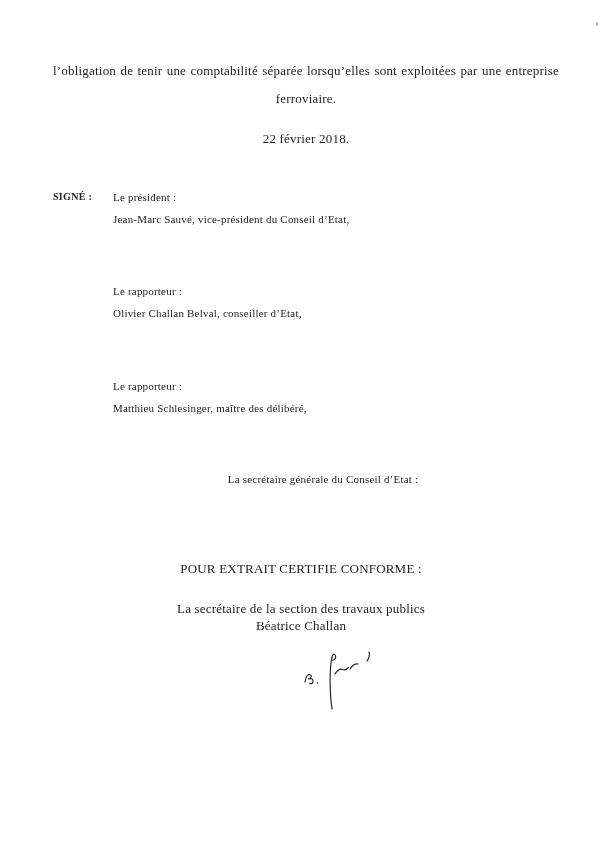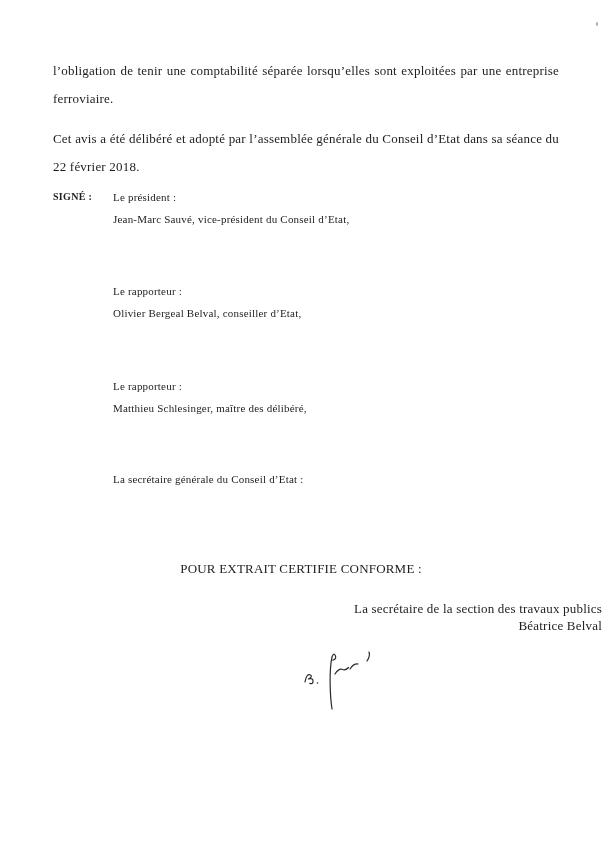--- a/index.html
+++ b/index.html
@@ -26,21 +26,21 @@
     width: 506px;
     font-size: 13px;
     line-height: 28px;
     letter-spacing: 0.2px;
   }
   .jline {
     text-align: justify;
     text-align-last: justify;
     white-space: nowrap;
   }
-  .lline { text-align: left; }
+  .lline { text-align: center; }
 
   
   .signed-label {
     left: 53px;
     font-size: 10px;
     font-weight: bold;
     line-height: 22px;
     letter-spacing: 0.3px;
   }
   .sig-block {
@@ -84,50 +84,49 @@
 <div class="page">
 
   <div class="abs scan-speck"></div>
 
   <div class="abs para" style="top:57px;">
     <div class="jline">l’obligation de tenir une comptabilité séparée lorsqu’elles sont exploitées par une entreprise</div>
     <div class="lline">ferroviaire.</div>
   </div>
 
   <div class="abs para" style="top:125px;">
-    <div class="jline">Cet avis a été délibéré et adopté par l’assemblée générale du Conseil d’Etat dans sa séance du</div>
     <div class="lline">22 février 2018.</div>
   </div>
 
   <div class="abs signed-label" style="top:186px;">SIGNÉ :</div>
 
   <div class="abs sig-block" style="top:186px;">
     <div>Le président :</div>
     <div>Jean-Marc Sauvé, vice-président du Conseil d’Etat,</div>
   </div>
 
   <div class="abs sig-block" style="top:280px;">
     <div>Le rapporteur :</div>
-    <div>Olivier Bergeal Belval, conseiller d’Etat,</div>
+    <div>Olivier Challan Belval, conseiller d’Etat,</div>
   </div>
 
   <div class="abs sig-block" style="top:375px;">
     <div>Le rapporteur :</div>
     <div>Matthieu Schlesinger, maître des délibéré,</div>
   </div>
 
-  <div class="abs sig-block" style="top:468px;">
+  <div class="abs sig-block" style="top:468px;text-align:center;">
     <div>La secrétaire générale du Conseil d’Etat :</div>
   </div>
 
   <div class="abs cert cert-title" style="top:559px;">POUR EXTRAIT CERTIFIE CONFORME :</div>
 
-  <div class="abs cert cert-lines" style="top:600px;text-align:right;">
+  <div class="abs cert cert-lines" style="top:600px;">
     <div>La secrétaire de la section des travaux publics</div>
-    <div>Béatrice Belval</div>
+    <div>Béatrice Challan</div>
   </div>
 
   <svg class="abs signature-svg" viewBox="0 0 100 78">
     <g fill="none" stroke="#2a2a2a" stroke-width="1.2" stroke-linecap="round" stroke-linejoin="round">
       <path d="M12 41 q1.5 -9 5.5 -7 q2.5 1.5 -2 4 q5 -1.5 4.5 3 q-0.5 2.2 -3.2 1.4"></path>
       <circle cx="24.5" cy="42" r="0.8" fill="#2a2a2a" stroke="none"></circle>
       <path d="M39 68 C 37 55 36 30 39 16 q1.5 -5 3.5 -1 q1 3.2 -2.6 4.2"></path>
       <path d="M42 33 q4 -6 7.5 -4.5 q3 1.3 6 -2"></path>
       <path d="M57 28 q3.5 -5.5 8 -5"></path>
       <path d="M74 20 q3.5 -5 2 -9"></path>

